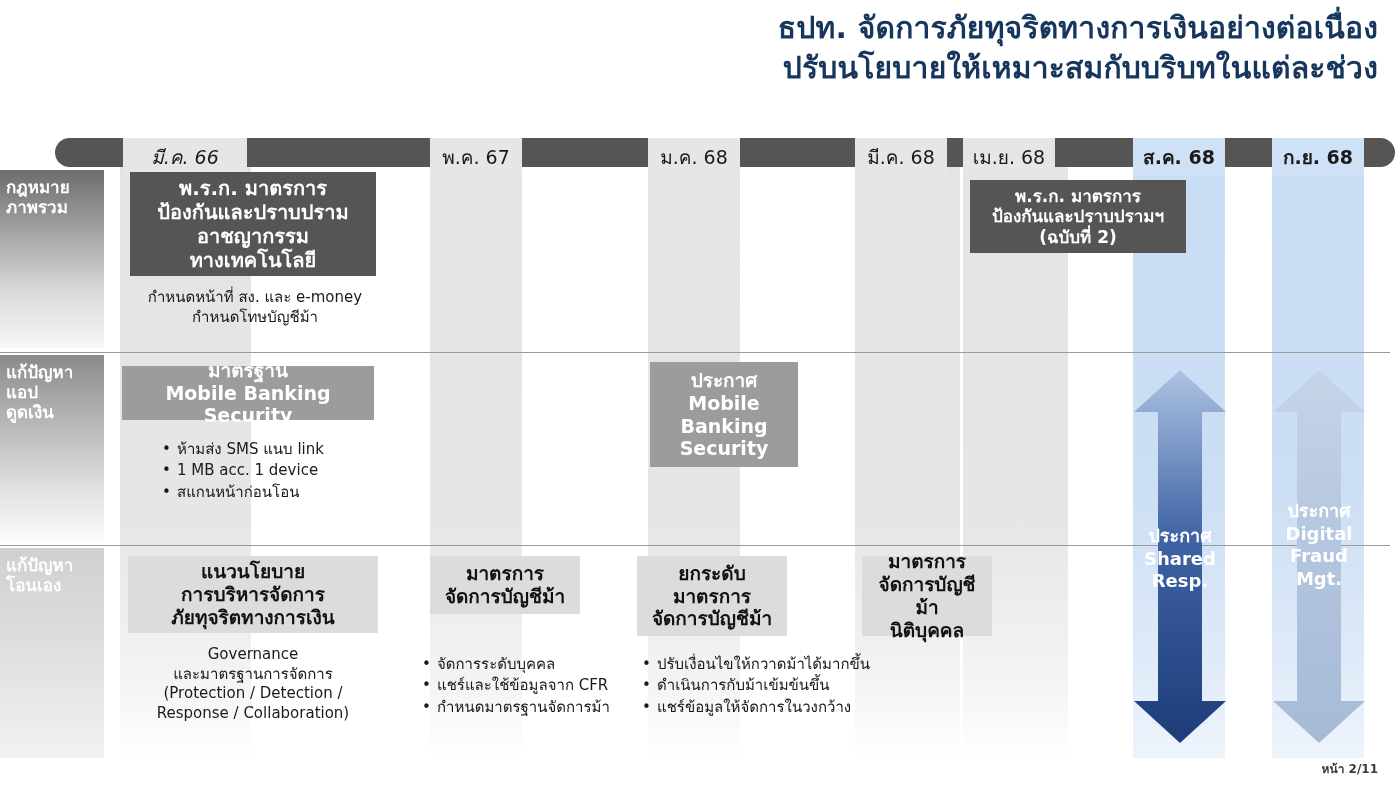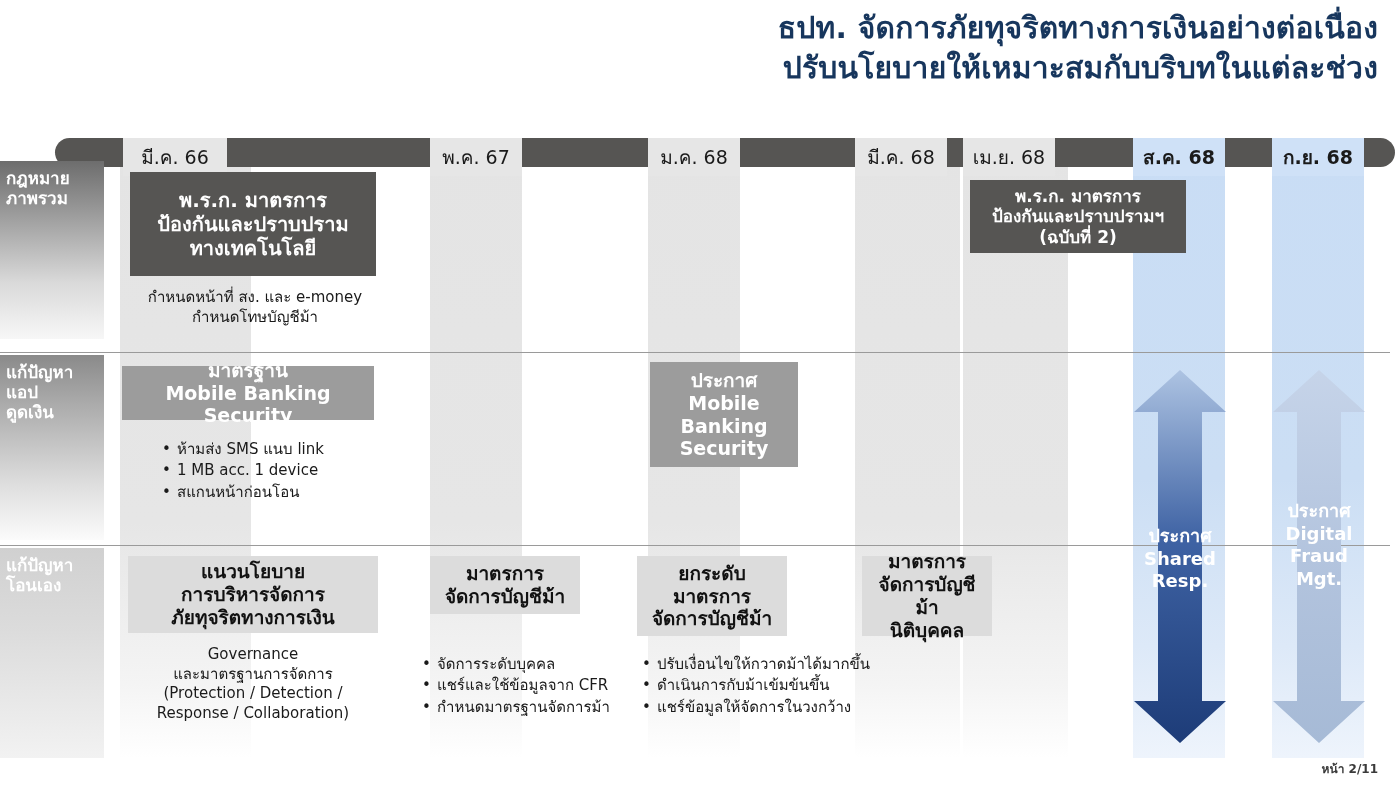--- a/index.html
+++ b/index.html
@@ -104,21 +104,21 @@
   <div class="band blue" style="left:1133px;width:92px;height:620px;"></div>
   <div class="band blue" style="left:1272px;width:92px;height:620px;"></div>
 
   <div class="title">
     <span>ธปท. จัดการภัยทุจริตทางการเงินอย่างต่อเนื่อง</span>
     <span class="l2">ปรับนโยบายให้เหมาะสมกับบริบทในแต่ละช่วง</span>
   </div>
 
   <div class="tl-bar"></div>
 
-  <div class="date-chip" style="left:123px;width:104px;">
+  <div class="date-chip" style="left:123px;width:124px;font-style:italic;">
     <span>มี.ค. 66</span>
   </div>
   <div class="date-chip" style="left:430px;width:92px;">
     <span>พ.ค. 67</span>
   </div>
   <div class="date-chip" style="left:648px;width:92px;">
     <span>ม.ค. 68</span>
   </div>
   <div class="date-chip" style="left:855px;width:92px;">
     <span>มี.ค. 68</span>
@@ -126,41 +126,42 @@
   <div class="date-chip" style="left:963px;width:92px;">
     <span>เม.ย. 68</span>
   </div>
   <div class="date-chip hl" style="left:1133px;width:92px;">
     <span>ส.ค. 68</span>
   </div>
   <div class="date-chip hl" style="left:1272px;width:92px;">
     <span>ก.ย. 68</span>
   </div>
 
-  <div class="rowlabel g1" style="top:161px;height:178px;">
+  <div class="rowlabel g1" style="top:170px;height:178px;">
     <div>กฎหมาย</div>
     <div>ภาพรวม</div>
   </div>
   <div class="rowlabel g2" style="top:355px;height:185px;">
     <div>แก้ปัญหา</div>
     <div>แอป</div>
     <div>ดูดเงิน</div>
   </div>
   <div class="rowlabel g3" style="top:548px;height:210px;">
     <div>แก้ปัญหา</div>
     <div>โอนเอง</div>
   </div>
 
   <div class="divider" style="top:352px;"></div>
   <div class="divider" style="top:545px;"></div>
 
   <div class="card dark" style="left:130px;top:172px;width:246px;height:104px;font-size:20px;">
     <div>
       <div>พ.ร.ก. มาตรการ</div>
       <div>ป้องกันและปราบปราม</div>
+      <div>อาชญากรรม</div>
       <div>ทางเทคโนโลยี</div>
     </div>
   </div>
   <div class="cardsub" style="left:110px;top:288px;width:290px;">
     <div>กำหนดหน้าที่ สง. และ e-money</div>
     <div>กำหนดโทษบัญชีม้า</div>
   </div>
 
   <div class="card dark" style="left:970px;top:180px;width:216px;height:73px;font-size:17px;">
     <div>

